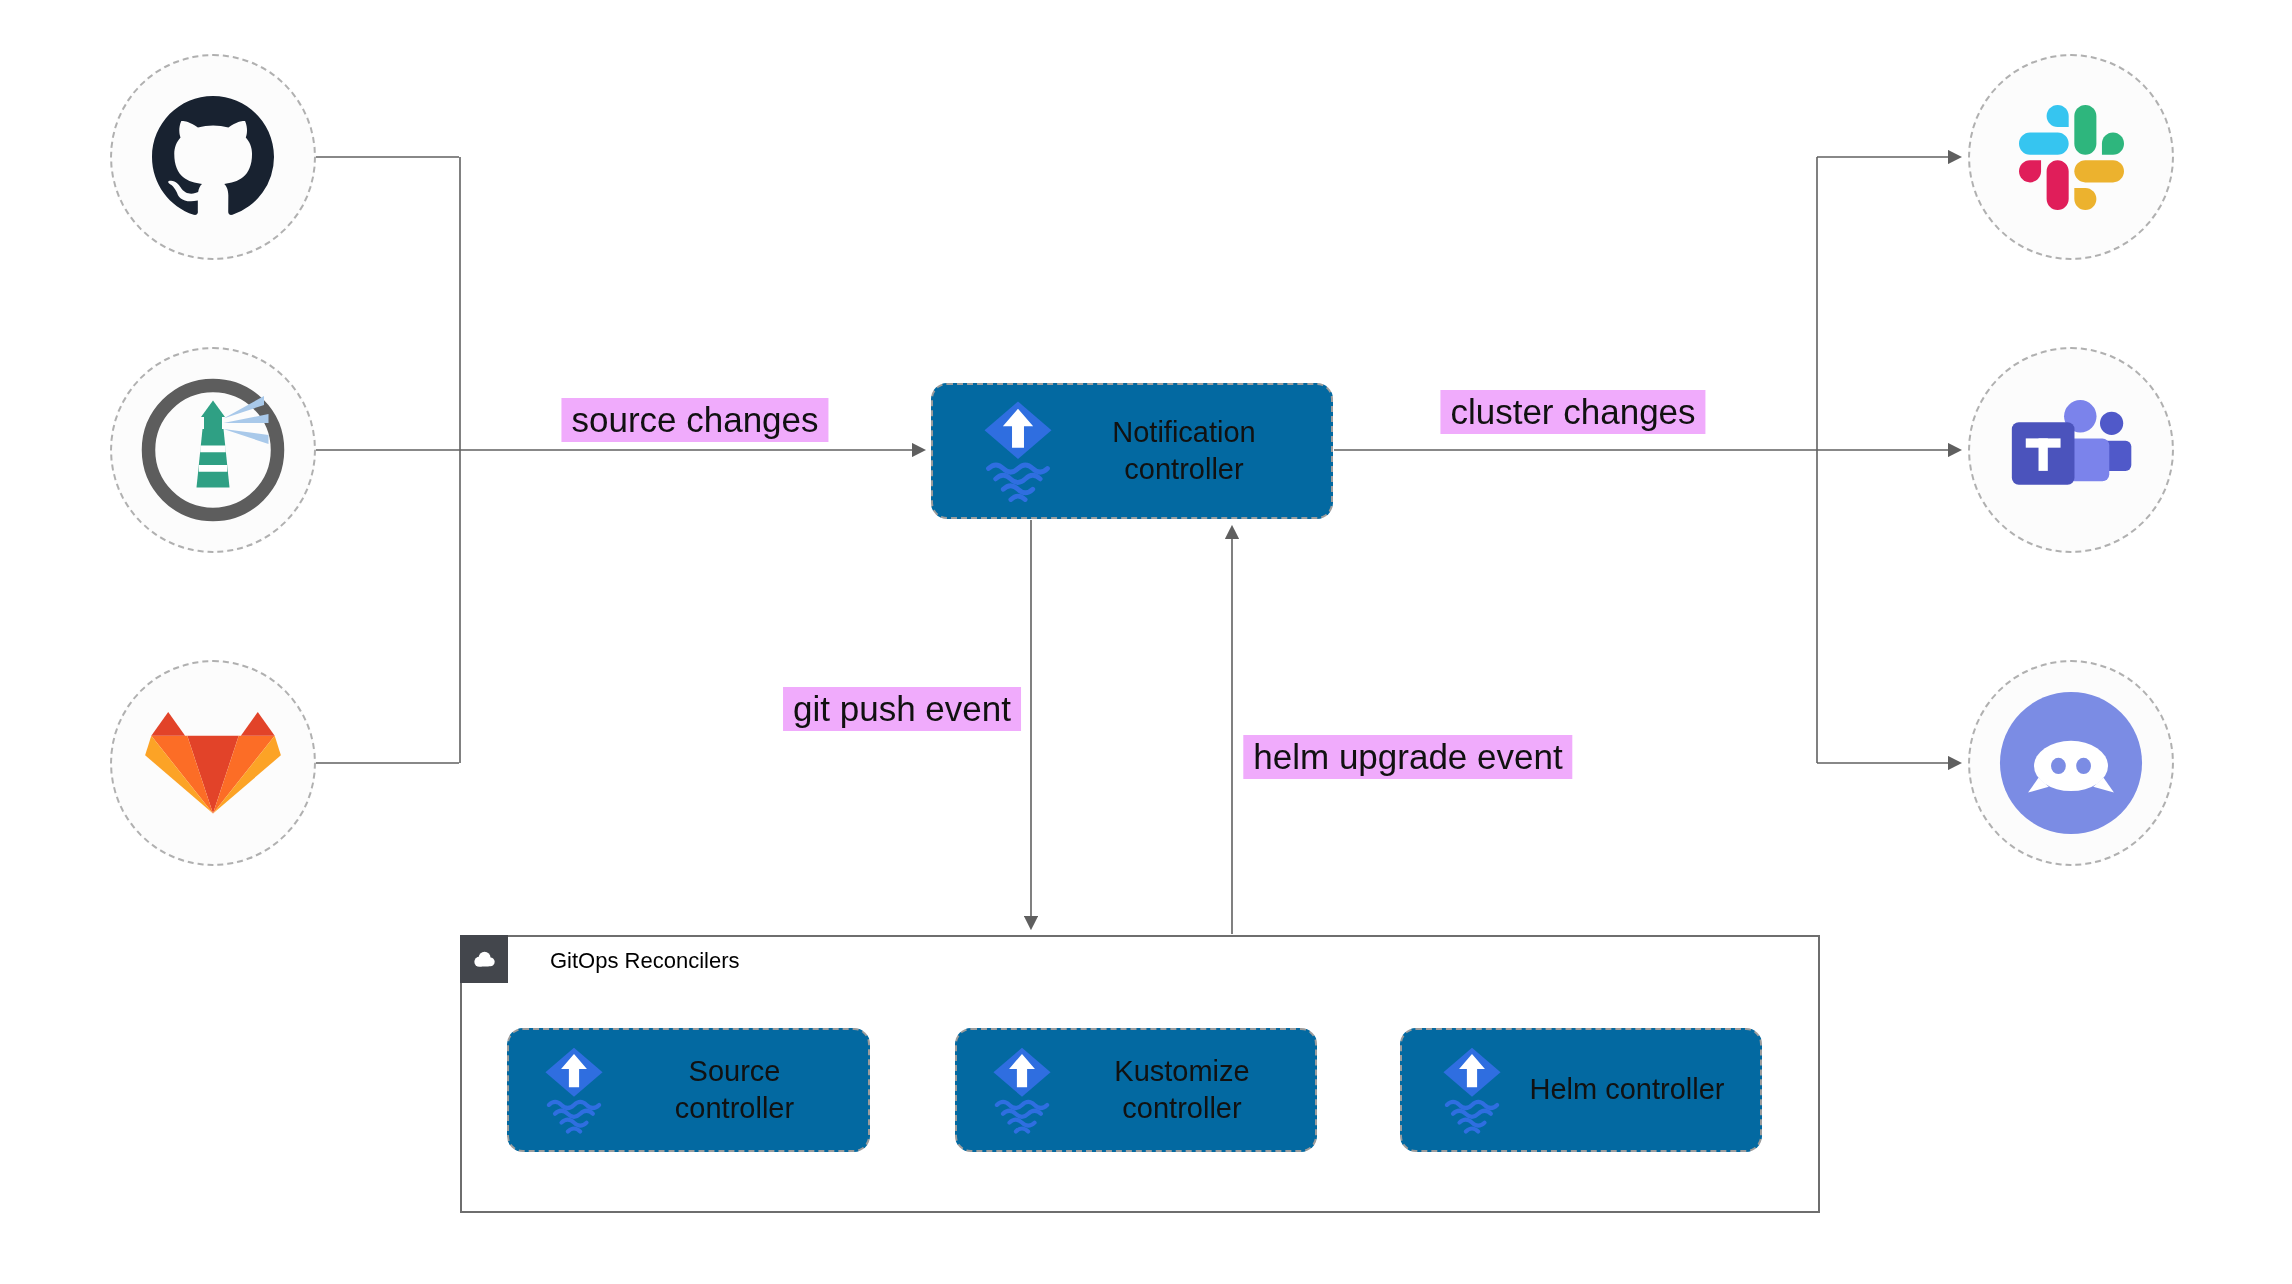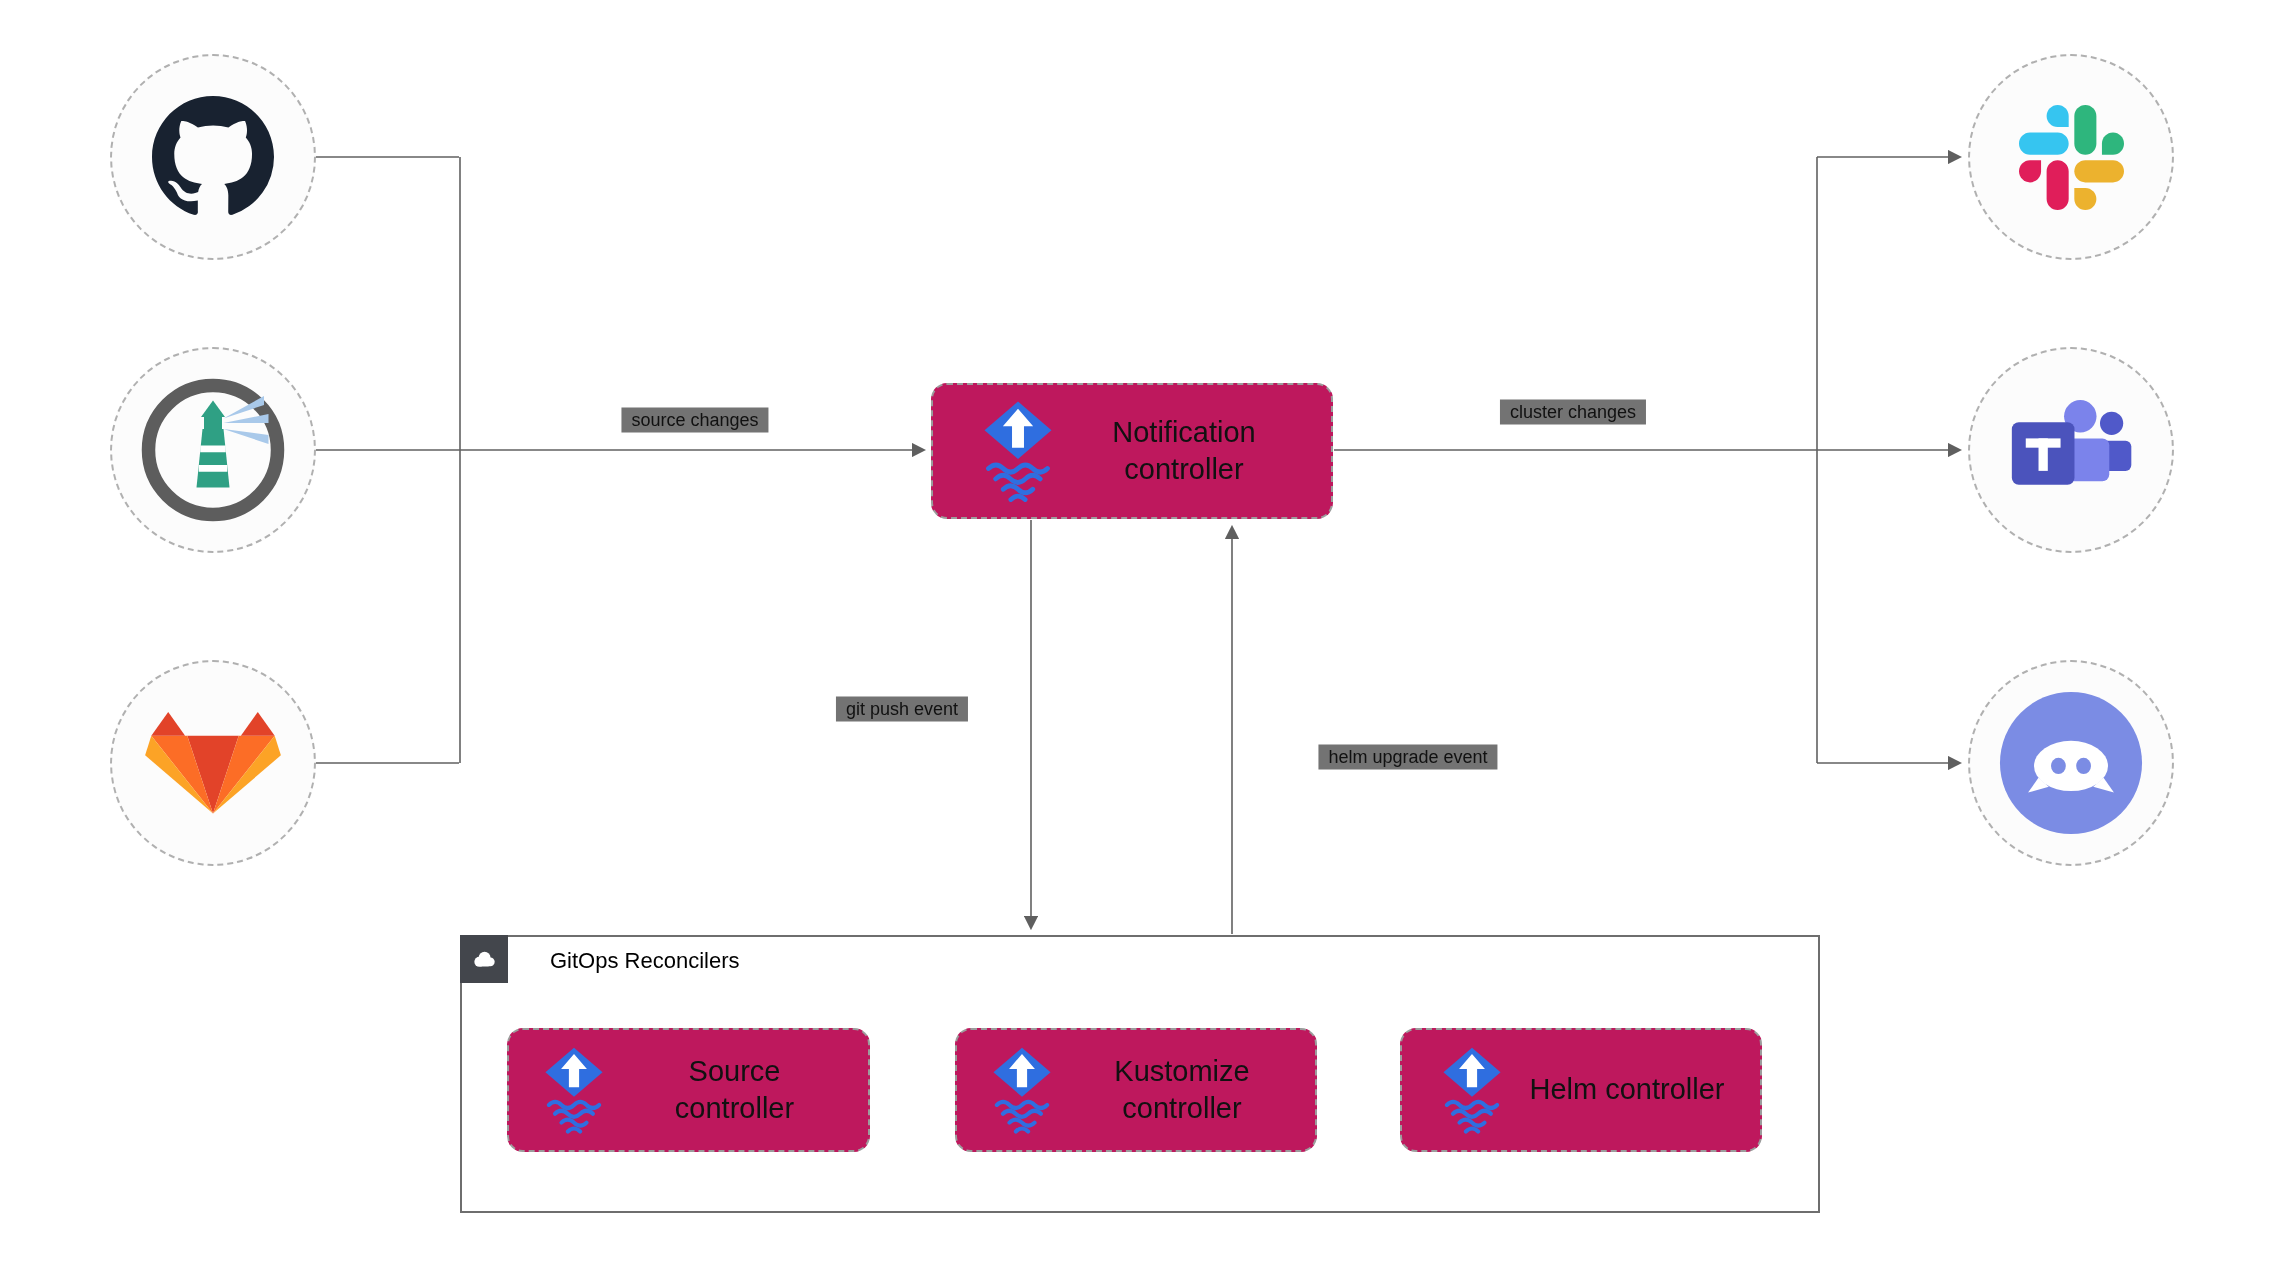--- a/index.html
+++ b/index.html
@@ -9,28 +9,28 @@
   .edge-layer { position: absolute; left: 0; top: 0; pointer-events: none; }
   .edge-layer path.conn { stroke: #616161; stroke-width: 1.6; fill: none; }
 
   .circle-node {
     position: absolute; width: 206px; height: 206px; border-radius: 50%;
     border: 2px dashed #b0b0b0; background: #fcfcfc;
     display: flex; align-items: center; justify-content: center;
   }
 
   .ctrl-box {
-    position: absolute; border: 2px dashed #9c9c9c; border-radius: 16px; background: #be185d;
+    position: absolute; border: 2px dashed #9c9c9c; border-radius: 16px; background: #0369a1;
     display: flex; align-items: center; justify-content: center; gap: 24px;
   }
   .ctrl-label { font-size: 29px; line-height: 1.28; color: #111111; text-align: center; max-width: 205px; }
 
   .edge-label {
     position: absolute; transform: translate(-50%, -50%);
-    font-size: 18px; color: #111111; background: #737373; padding: 2px 10px; white-space: nowrap;
+    font-size: 35px; color: #111111; background: #f0abfc; padding: 2px 10px; white-space: nowrap;
   }
 
   .group { position: absolute; left: 460px; top: 935px; width: 1360px; height: 278px; border: 2px solid #6e6e6e; background: #ffffff; }
   .group-badge { position: absolute; left: -2px; top: -2px; width: 48px; height: 48px; background: #43464c; display: flex; align-items: center; justify-content: center; }
   .group-title { position: absolute; left: 64px; top: 11px; font-size: 22px; color: #000000; margin-left: 24px; }
 </style>
 </head>
 <body>
 
 <div class="canvas">

